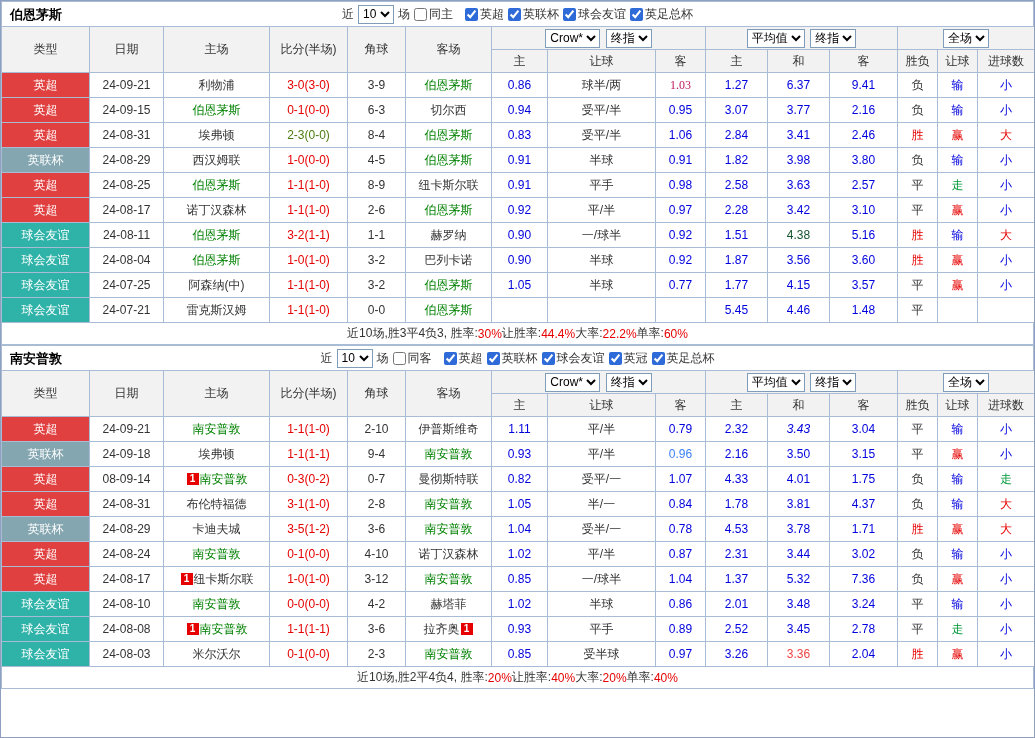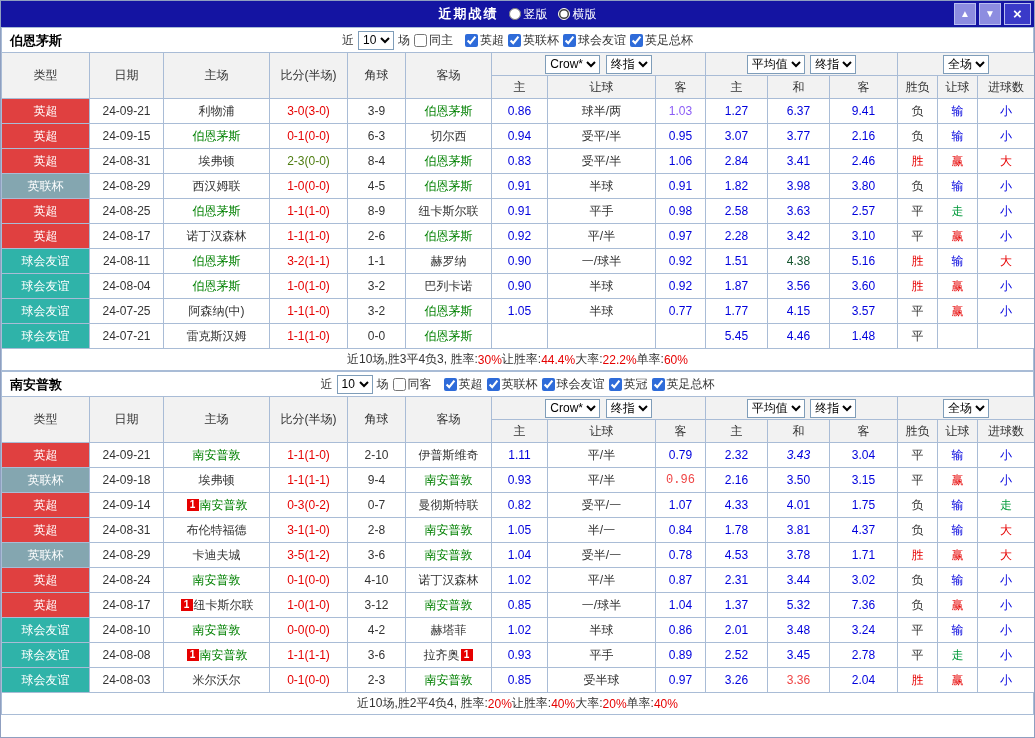--- a/index.html
+++ b/index.html
@@ -26,38 +26,20 @@
   .results td{border:1px solid var(--grid_border);text-align:center;white-space:nowrap;overflow:hidden;height:25px;padding:0 2px;}
   .results thead td{background:var(--header_bg);height:23px;color:#333;}
   .results thead select{margin:0 1px;max-width:72px;}
   .badge1{display:inline-block;min-width:12px;height:12px;line-height:12px;background:var(--red);color:#fff;font-size:10px;font-weight:bold;margin:0 1px;vertical-align:1px;}
   .section-footer{height:22px;border:1px solid var(--grid_border);border-top:0;display:flex;align-items:center;justify-content:center;background:#fff;}
 </style>
 </head>
 <body>
 
 <div class="window">
-  <div class="titlebar">
-    <div class="titlebar-cluster">
-      <span class="window-title">近期战绩</span>
-      <label class="layout-radio">
-        <input type="radio" name="layout-mode" style="">
-        <span>竖版</span>
-      </label>
-      <label class="layout-radio">
-        <input type="radio" name="layout-mode" checked="" style="">
-        <span>横版</span>
-      </label>
-    </div>
-    <div class="tb-buttons">
-      <button class="tb-btn"><span>▲</span></button>
-      <button class="tb-btn"><span>▼</span></button>
-      <button class="tb-btn close"><span>×</span></button>
-    </div>
-  </div>
   <div id="sections-host">
   <div class="section">
     <div class="section-filter">
       <span class="team-name">伯恩茅斯</span>
       <div class="filter-center">
         <span>近</span>
         <select class="count-select">
           <option>10</option>
         </select>
         <span>场</span>
@@ -138,21 +120,21 @@
       <tbody>
             <tr>
               <td style="background: rgb(224, 64, 64); color: rgb(255, 255, 255);">英超</td>
               <td>24-09-21</td>
               <td><span>利物浦</span></td>
               <td style="color: rgb(230, 0, 0);">3-0(3-0)</td>
               <td>3-9</td>
               <td><span style="color: rgb(0, 128, 0);">伯恩茅斯</span></td>
               <td style="color: rgb(0, 0, 221);">0.86</td>
               <td>球半/两</td>
-              <td style="color: #8b5cf6;">1.03</td>
+              <td style="color: #be185d; font-family: Liberation Serif, serif;">1.03</td>
               <td style="color: rgb(0, 0, 221);">1.27</td>
               <td style="color: rgb(0, 0, 221);">6.37</td>
               <td style="color: rgb(0, 0, 221);">9.41</td>
               <td style="color: rgb(51, 51, 51);">负</td>
               <td style="color: rgb(0, 0, 221);">输</td>
               <td style="color: rgb(0, 0, 221);">小</td>
             </tr>
             <tr>
               <td style="background: rgb(224, 64, 64); color: rgb(255, 255, 255);">英超</td>
               <td>24-09-15</td>
@@ -427,31 +409,31 @@
             </tr>
             <tr>
               <td style="background: rgb(132, 166, 176); color: rgb(255, 255, 255);">英联杯</td>
               <td>24-09-18</td>
               <td><span>埃弗顿</span></td>
               <td style="color: rgb(230, 0, 0);">1-1(1-1)</td>
               <td>9-4</td>
               <td><span style="color: rgb(0, 128, 0);">南安普敦</span></td>
               <td style="color: rgb(0, 0, 221);">0.93</td>
               <td>平/半</td>
-              <td style="color: #ef4444; font-family: Liberation Mono, monospace;">0.96</td>
+              <td style="color: #3b82f6;">0.96</td>
               <td style="color: rgb(0, 0, 221);">2.16</td>
               <td style="color: rgb(0, 0, 221);">3.50</td>
               <td style="color: rgb(0, 0, 221);">3.15</td>
               <td style="color: rgb(51, 51, 51);">平</td>
               <td style="color: rgb(230, 0, 0);">赢</td>
               <td style="color: rgb(0, 0, 221);">小</td>
             </tr>
             <tr>
               <td style="background: rgb(224, 64, 64); color: rgb(255, 255, 255);">英超</td>
-              <td>24-09-14</td>
+              <td>08-09-14</td>
               <td><span class="badge1">1</span><span style="color: rgb(0, 128, 0);">南安普敦</span></td>
               <td style="color: rgb(230, 0, 0);">0-3(0-2)</td>
               <td>0-7</td>
               <td><span>曼彻斯特联</span></td>
               <td style="color: rgb(0, 0, 221);">0.82</td>
               <td>受平/一</td>
               <td style="color: rgb(0, 0, 221);">1.07</td>
               <td style="color: rgb(0, 0, 221);">4.33</td>
               <td style="color: rgb(0, 0, 221);">4.01</td>
               <td style="color: rgb(0, 0, 221);">1.75</td>

